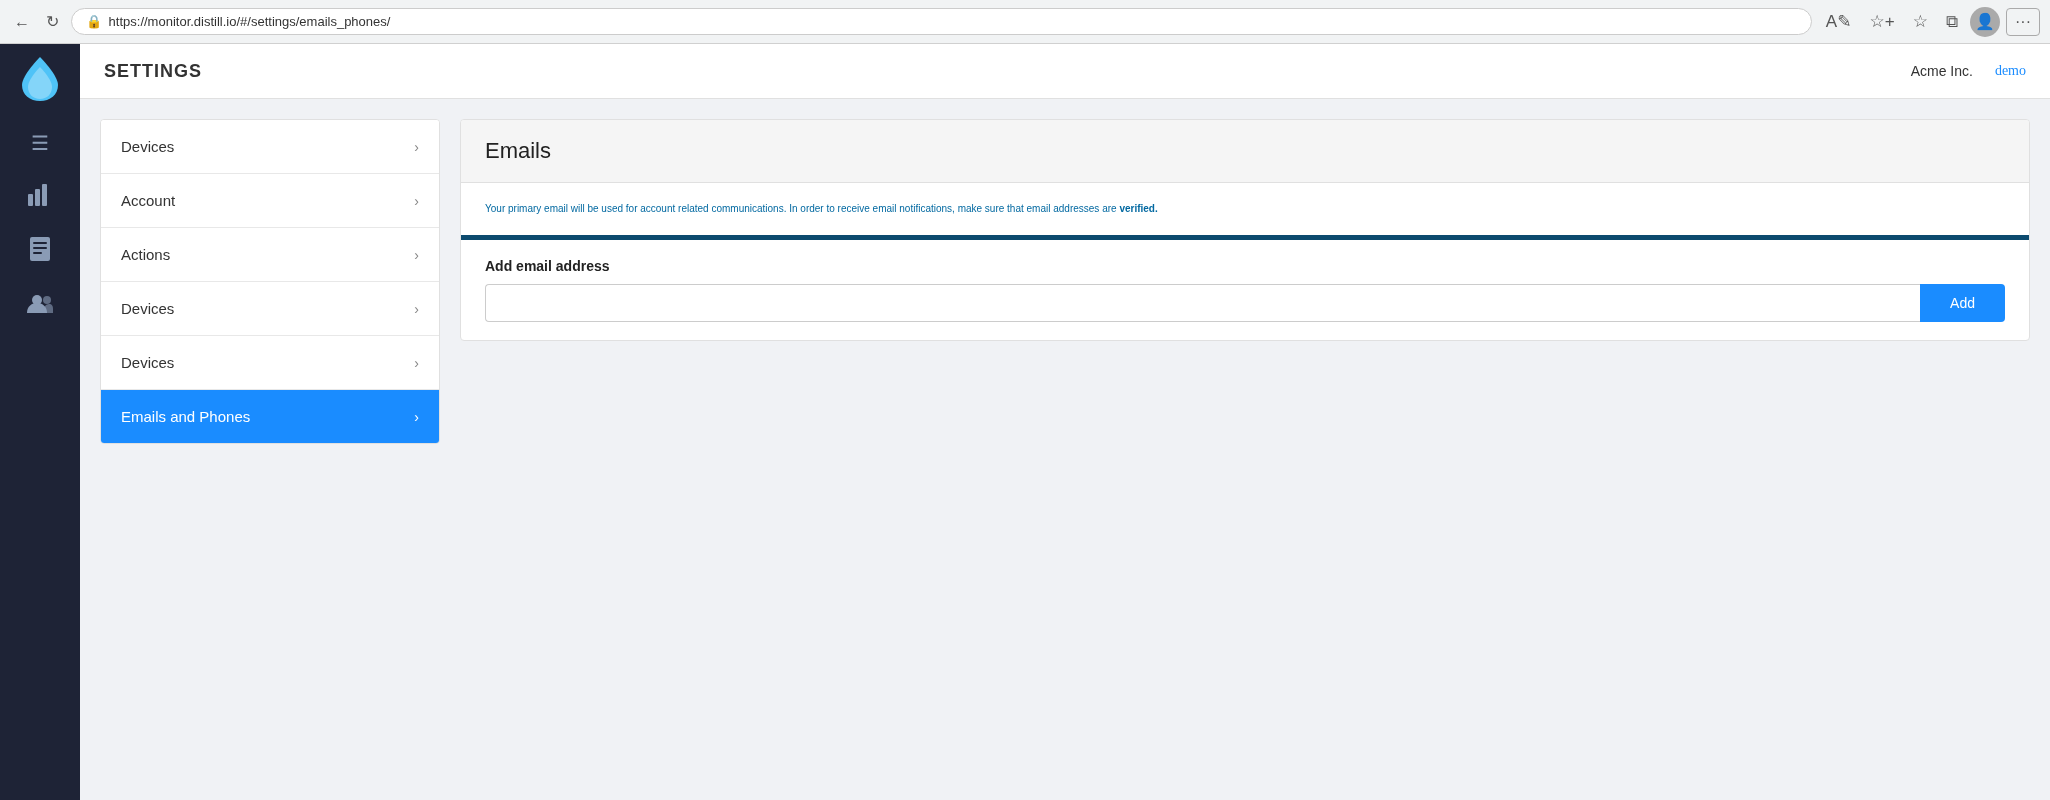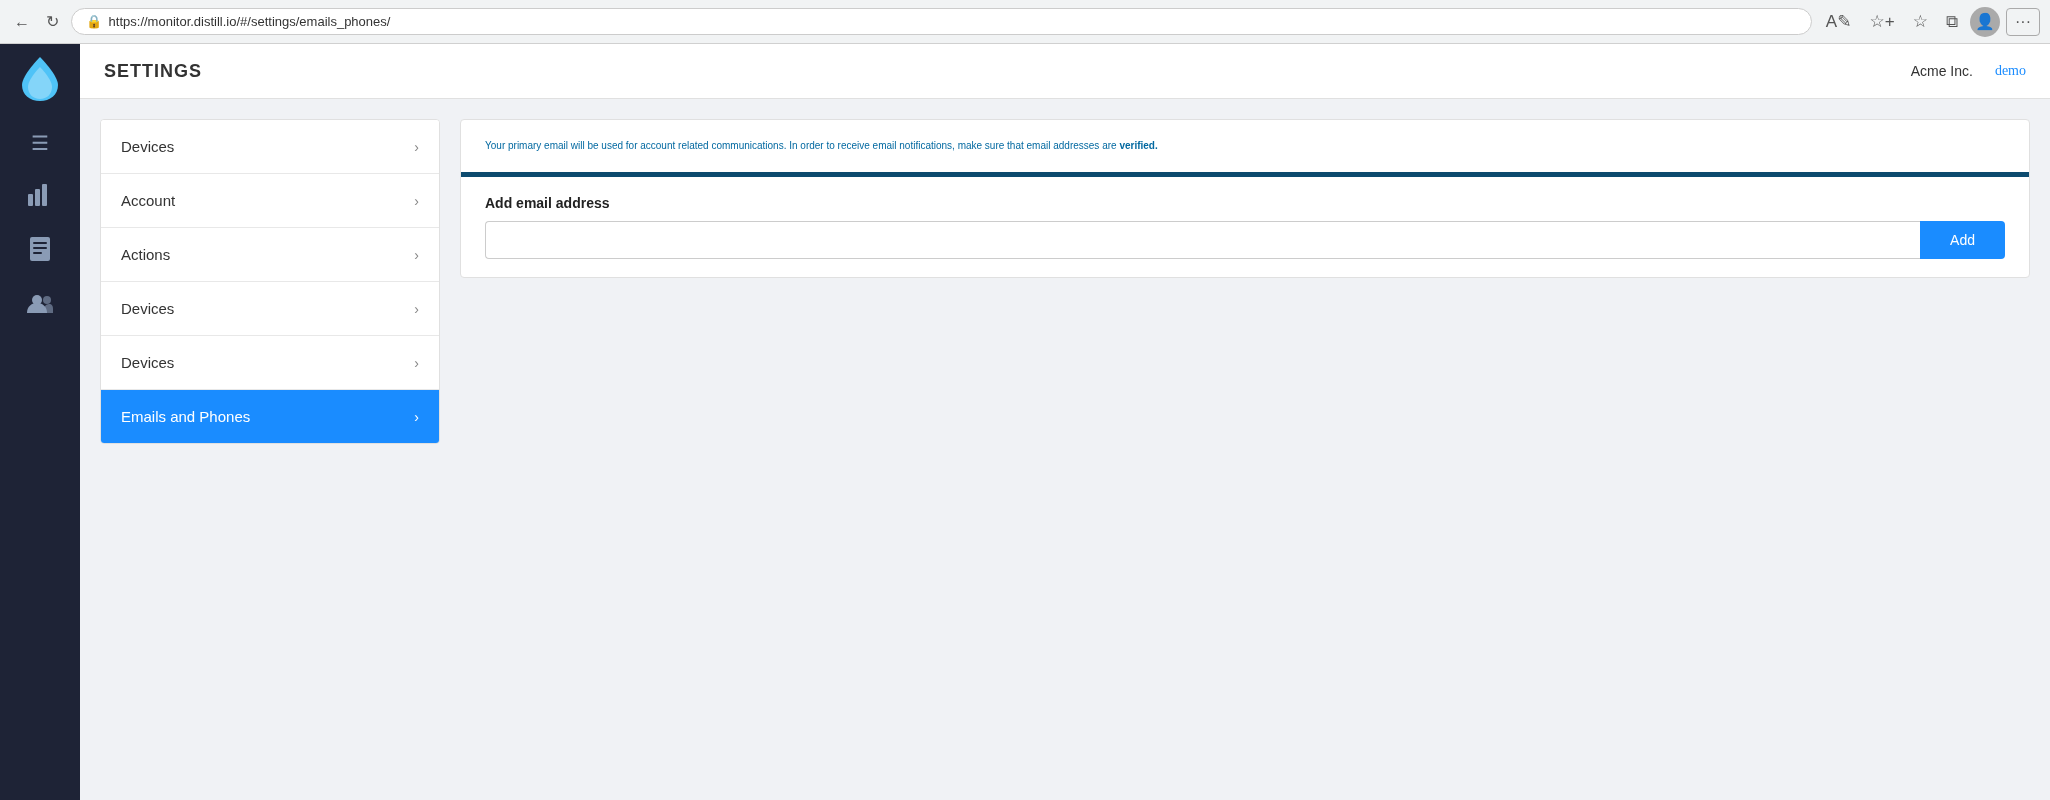--- a/index.html
+++ b/index.html
@@ -386,20 +386,23 @@
           <span>Devices</span>
           <span class="menu-chevron">›</span>
         </button>
         <button class="menu-item active">
           <span>Emails and Phones</span>
           <span class="menu-chevron">›</span>
         </button>
       </div>
 
       <div class="settings-content">
+        <div class="content-header">
+          <span class="content-title">Emails</span>
+        </div>
         <div class="content-body">
 
           <div class="info-section">
             <span>
               Your primary email will be used for account related communications. In order to receive email notifications, make sure that email addresses are <strong>verified.</strong>
             </span>
           </div>
 
 
 

